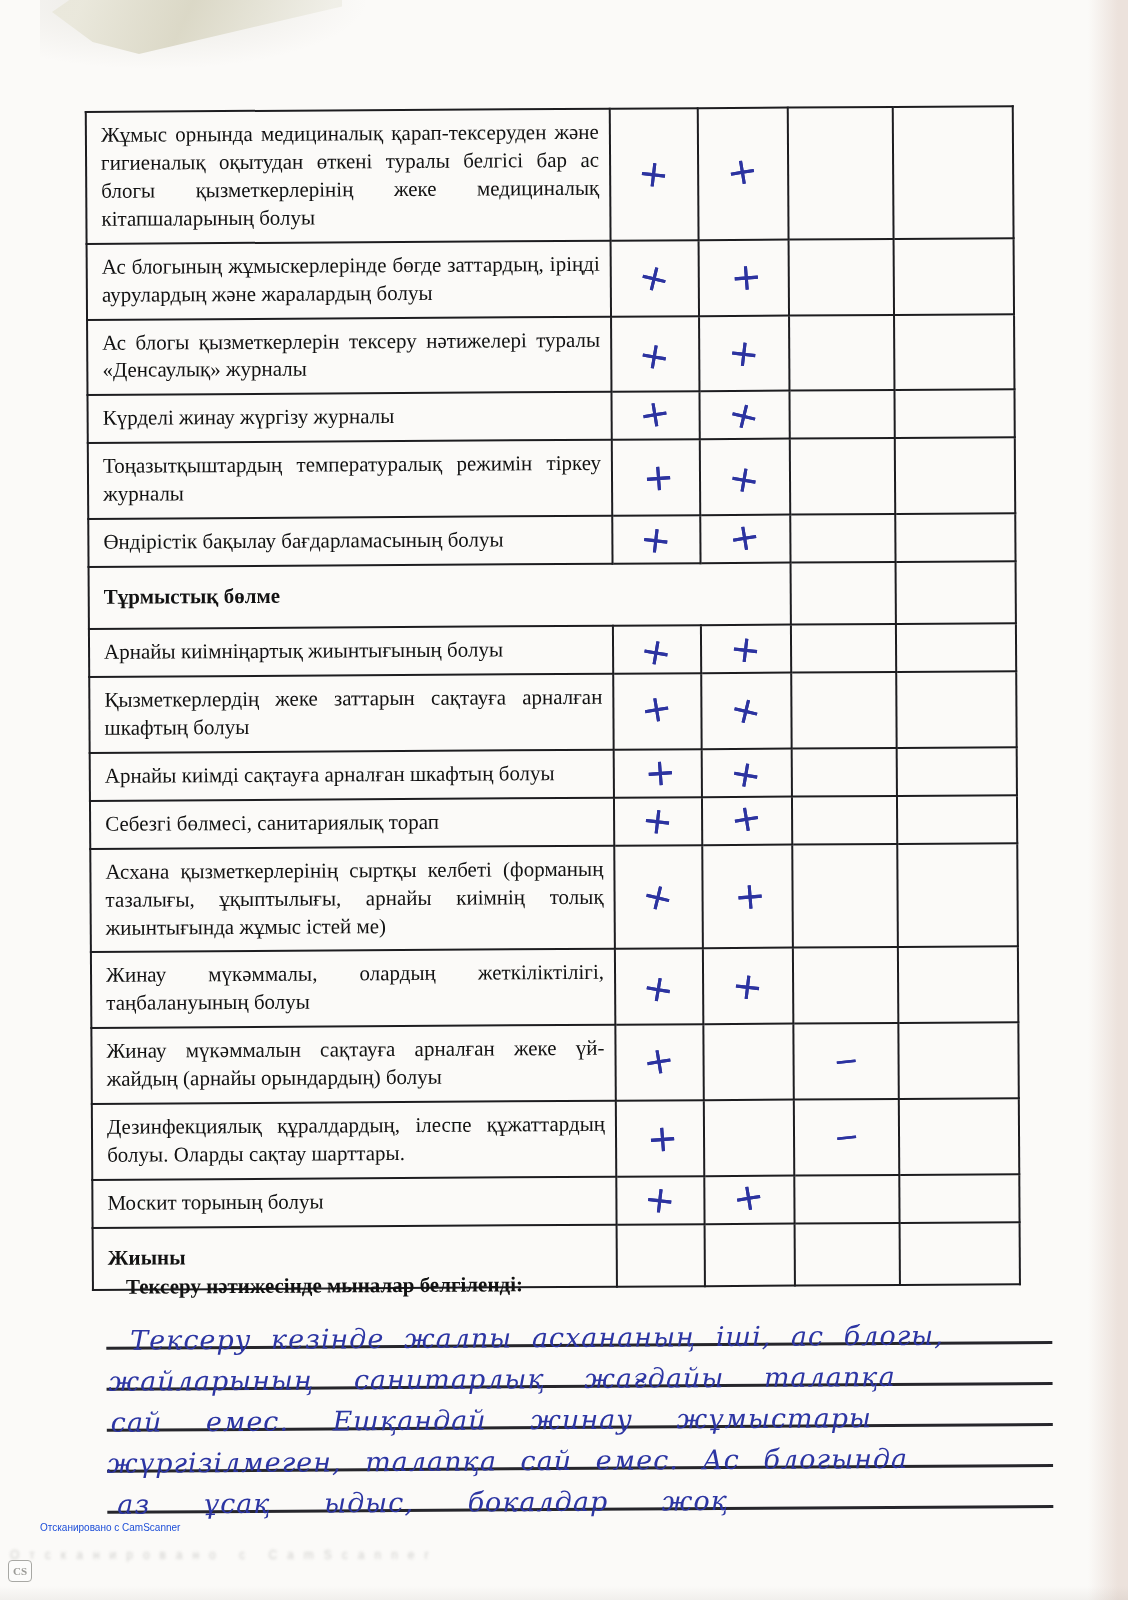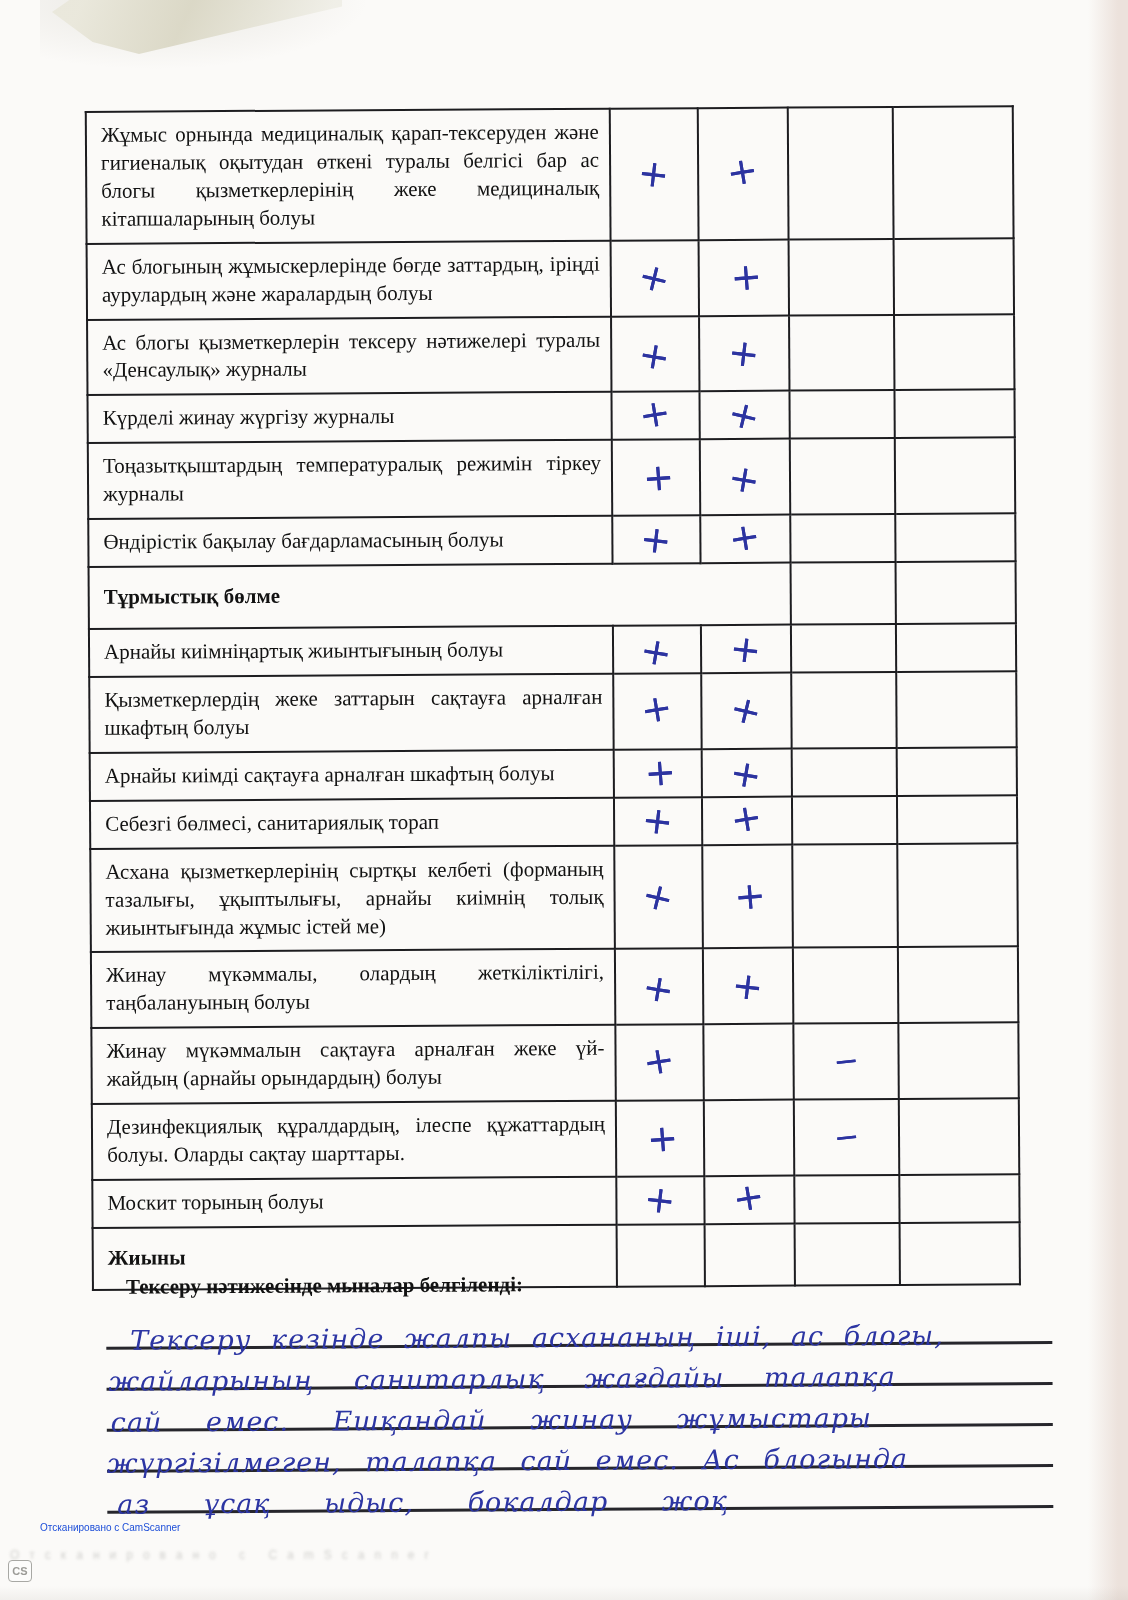--- a/index.html
+++ b/index.html
@@ -81,21 +81,21 @@
 
   
   .blur-line{
     position:absolute;left:10px;top:1548px;width:880px;overflow:hidden;
     font-family:"Liberation Sans", sans-serif;font-size:12px;color:#9a9a96;
     letter-spacing:10px;white-space:nowrap;filter:blur(1.4px);opacity:.45;
   }
   .cs-badge{
     position:absolute;left:8px;top:1560px;width:22px;height:20px;
     border:1.6px solid #a8a8a4;border-radius:4px;
-    font-family:Liberation Sans, sans-serif;font-size:11px;font-weight:bold;
+    font-family:Liberation Serif, serif;font-size:11px;font-weight:bold;
     color:#9b9b97;display:flex;align-items:center;justify-content:center;
     background:#fcfcfb;
   }
   .cs-text{
     position:absolute;left:40px;top:1522px;
     font-family:"Liberation Sans", sans-serif;font-size:10px;color:#1d4ed8;
   }
 </style>
 </head>
 <body>

